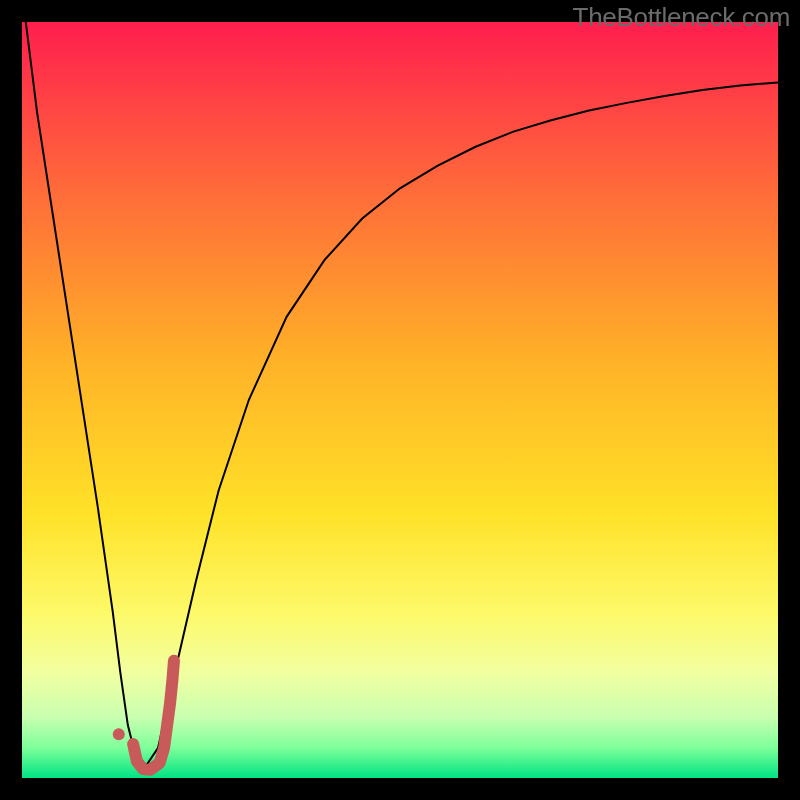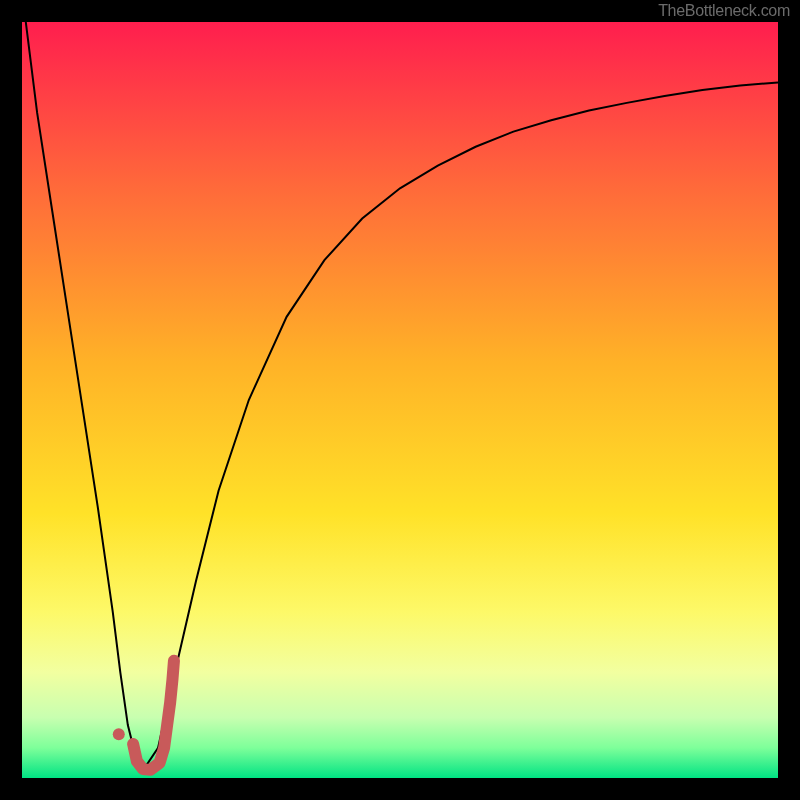--- a/index.html
+++ b/index.html
@@ -22,21 +22,21 @@
     left: 22px;
     top: 22px;
     width: 756px;
     height: 756px;
     overflow: hidden;
   }
   .watermark {
     position: absolute;
     top: 2px;
     right: 10px;
-    font-size: 16px;
+    font-size: 26px;
     font-weight: 500;
     color: #6b6b6b;
     letter-spacing: -0.3px;
   }
   svg { display: block; }
 </style>
 </head>
 <body>
 
 <div class="frame">

